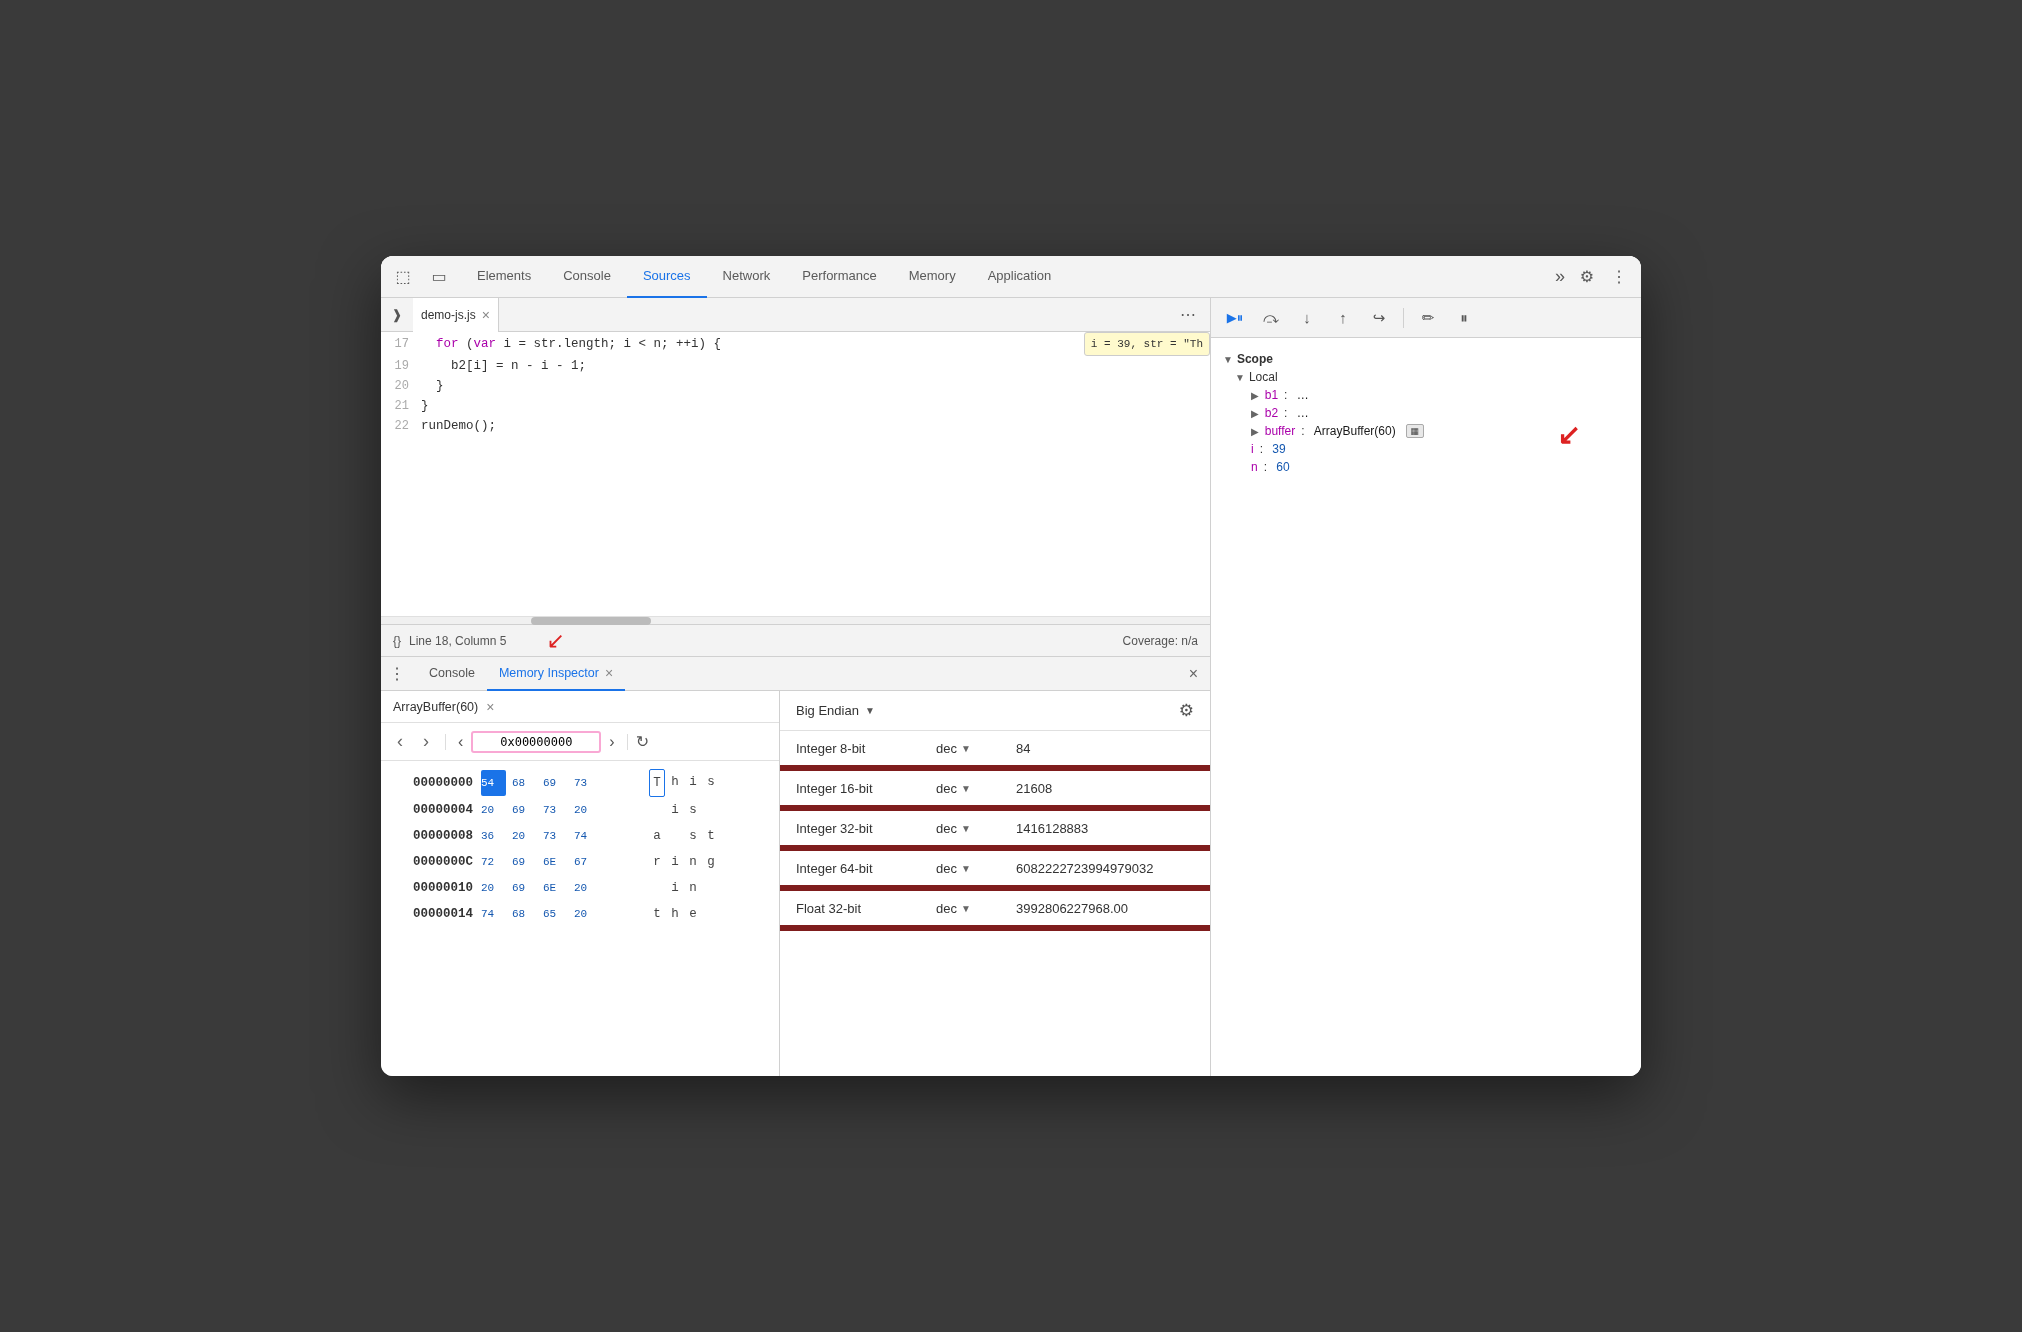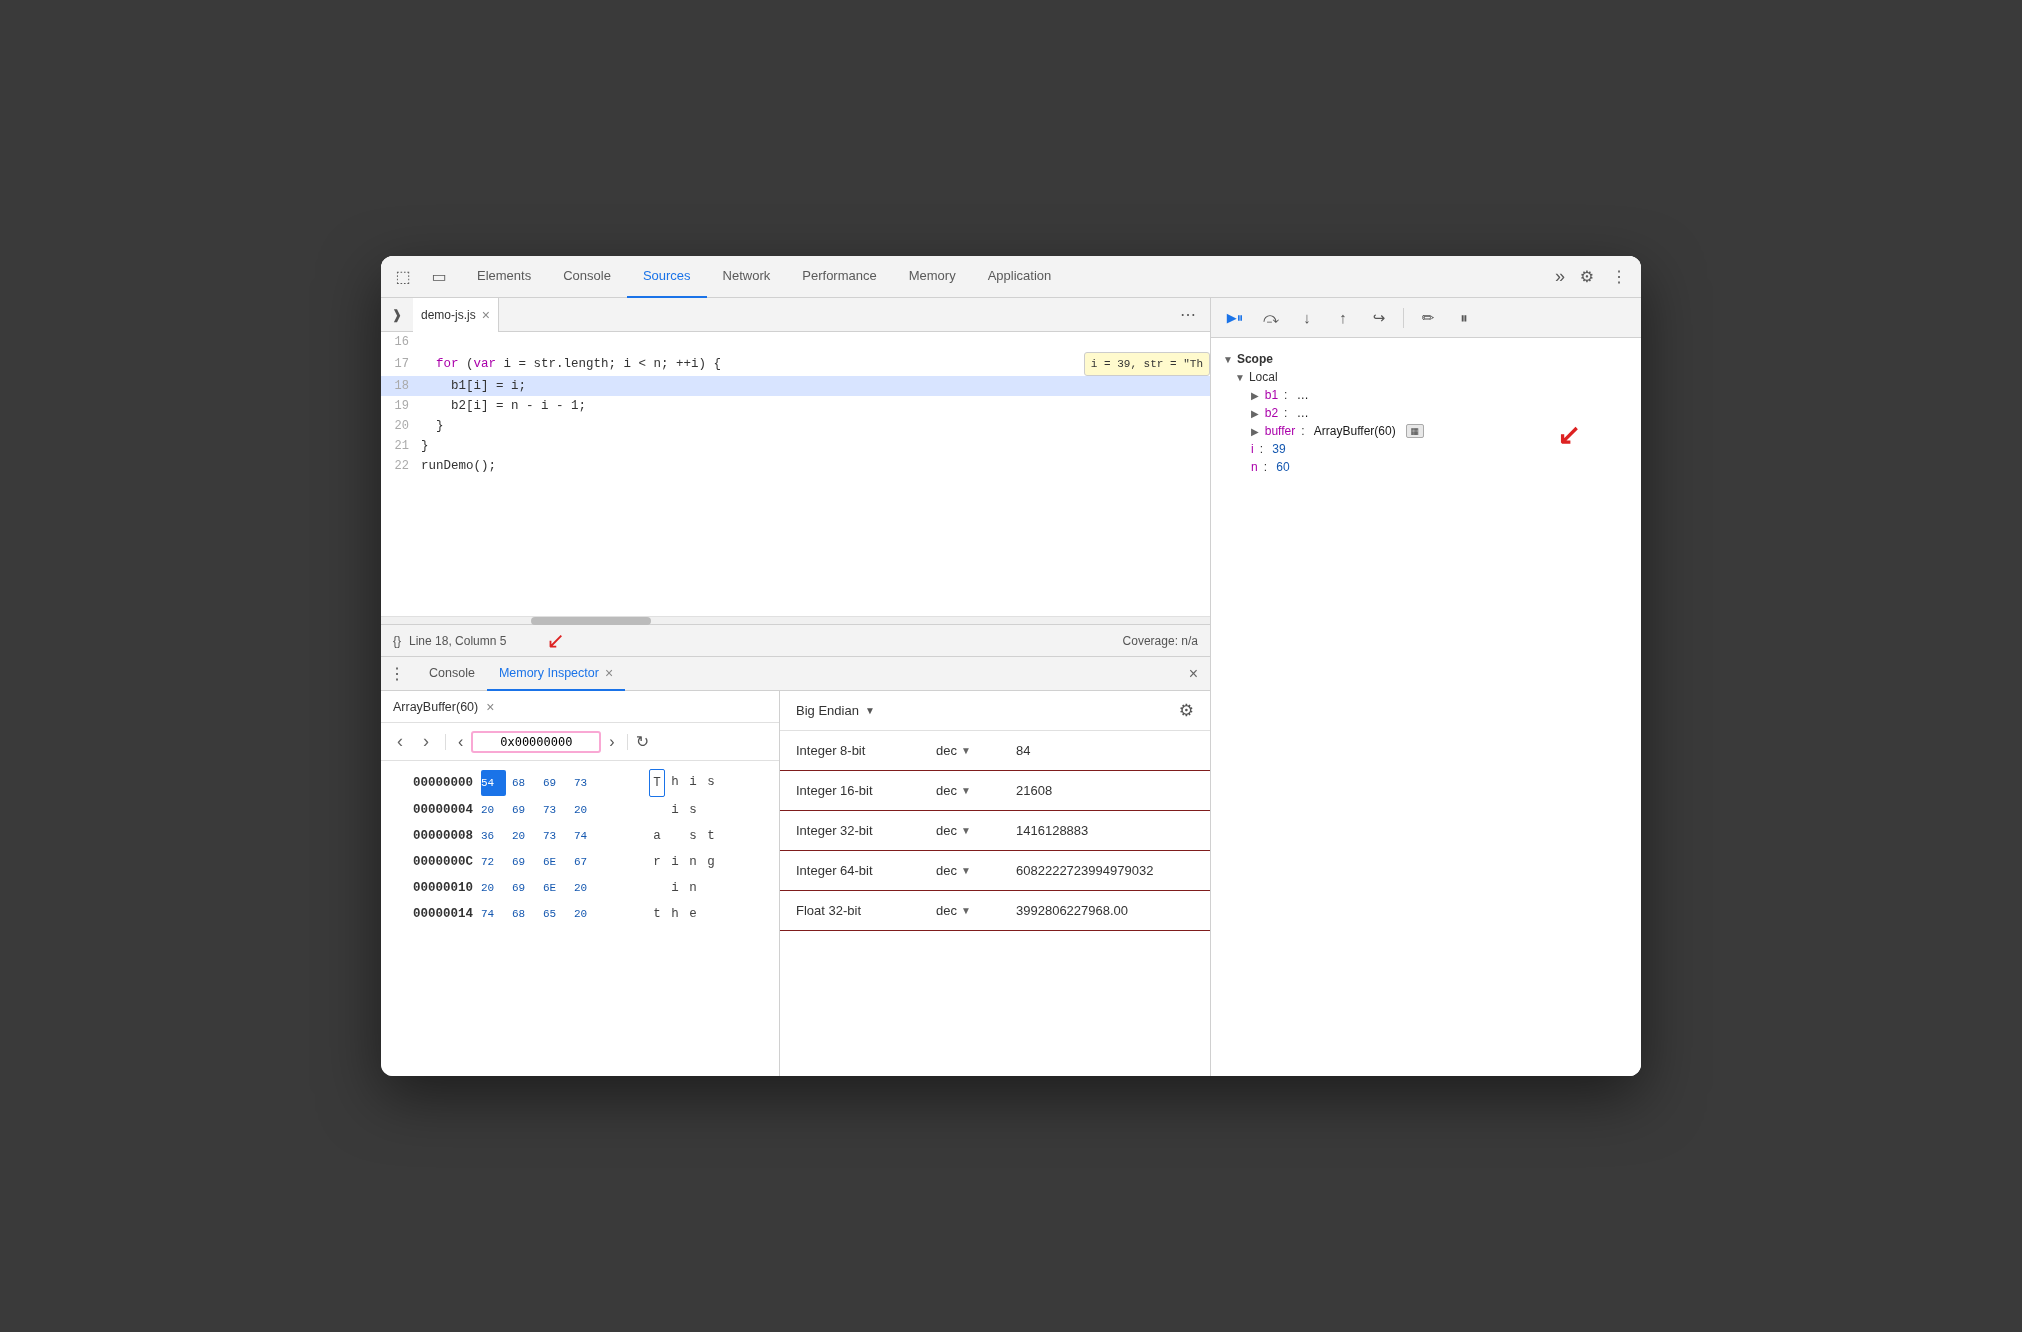--- a/index.html
+++ b/index.html
@@ -514,21 +514,21 @@
     }
     .data-types {
       flex: 1;
       overflow-y: auto;
     }
     .data-type-row {
       display: flex;
       align-items: center;
       height: 40px;
       padding: 0 16px;
-      border-bottom: 1px solid #7f1d1d;
+      border-bottom: 6px solid #7f1d1d;
     }
     .data-type-label {
       font-size: 13px;
       color: #333;
       width: 140px;
       flex-shrink: 0;
     }
     .data-type-format {
       display: flex;
       align-items: center;
@@ -587,35 +587,27 @@
             <span>demo-js.js</span>
             <span class="close-btn">×</span>
           </div>
           <div class="file-tab-right">
             <div class="icon-btn">⋯</div>
           </div>
         </div>
 
         <div class="code-area">
 
-          <div class="code-line">
-            <span class="line-num">16</span>
-            <span class="code-content"></span>
-          </div>
 
           <div class="code-line">
             <span class="line-num">17</span>
             <span class="code-content">  <span class="code-keyword">for</span> (<span class="code-keyword">var</span> i = str.length; i &lt; n; ++i) {</span>
             <span class="code-tooltip">i = 39, str = "Th</span>
           </div>
 
-          <div class="code-line highlighted">
-            <span class="line-num">18</span>
-            <span class="code-content">    b1[i] = i;</span>
-          </div>
 
           <div class="code-line">
             <span class="line-num">19</span>
             <span class="code-content">    b2[i] = n - i - 1;</span>
           </div>
 
           <div class="code-line">
             <span class="line-num">20</span>
             <span class="code-content">  }</span>
           </div>

